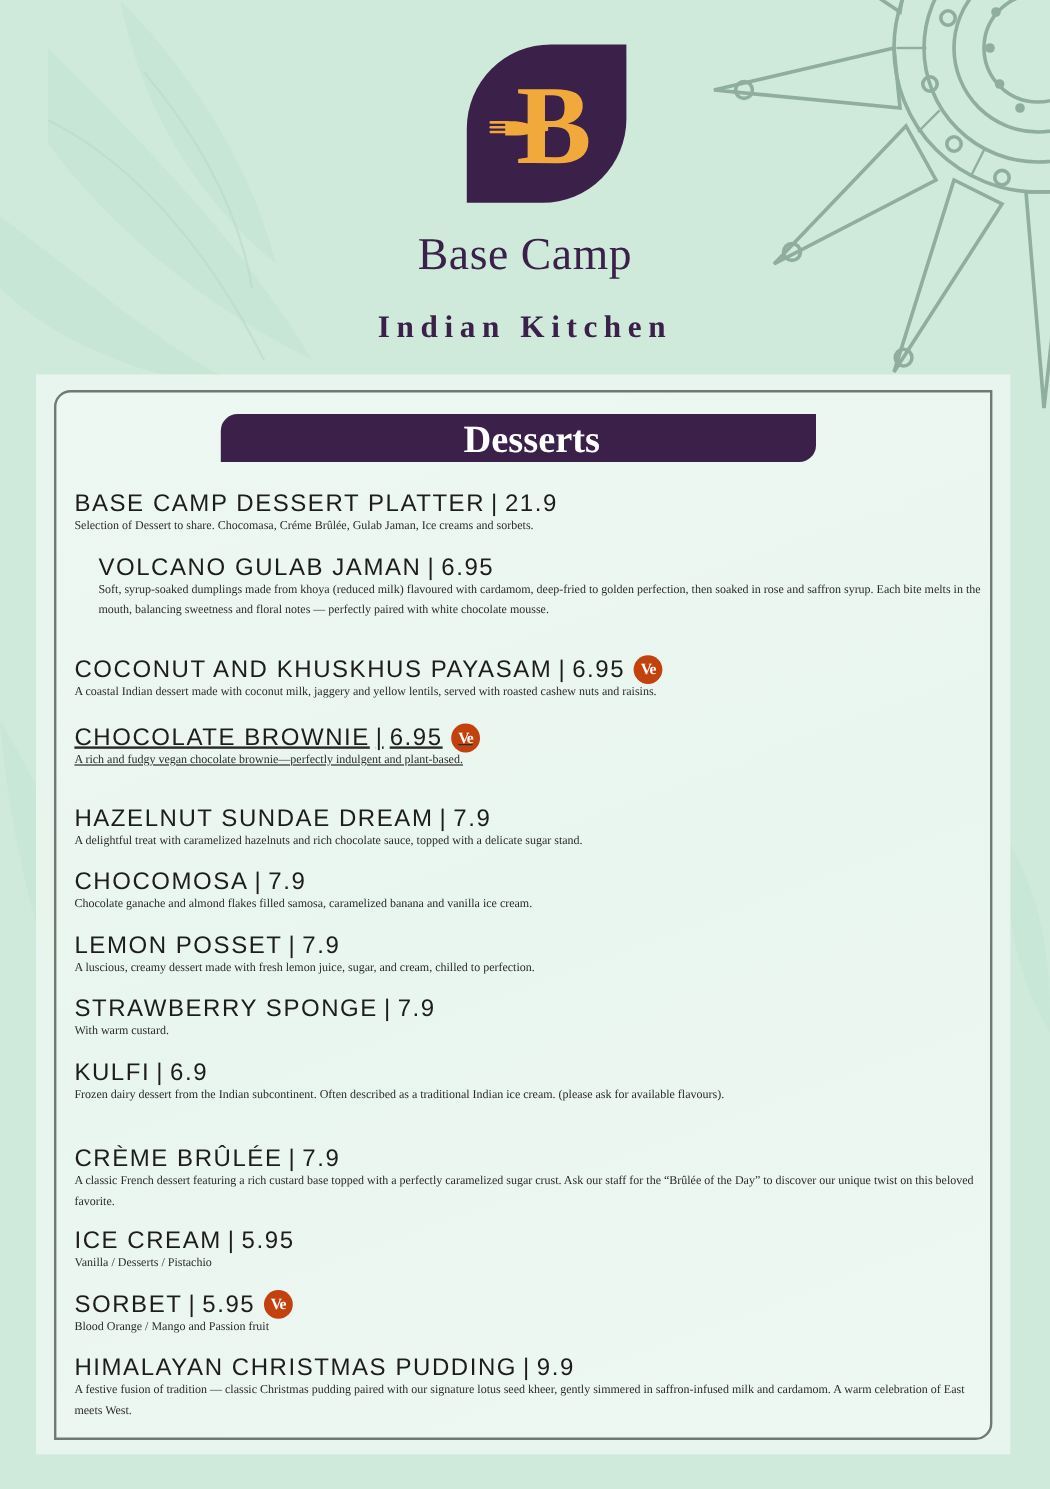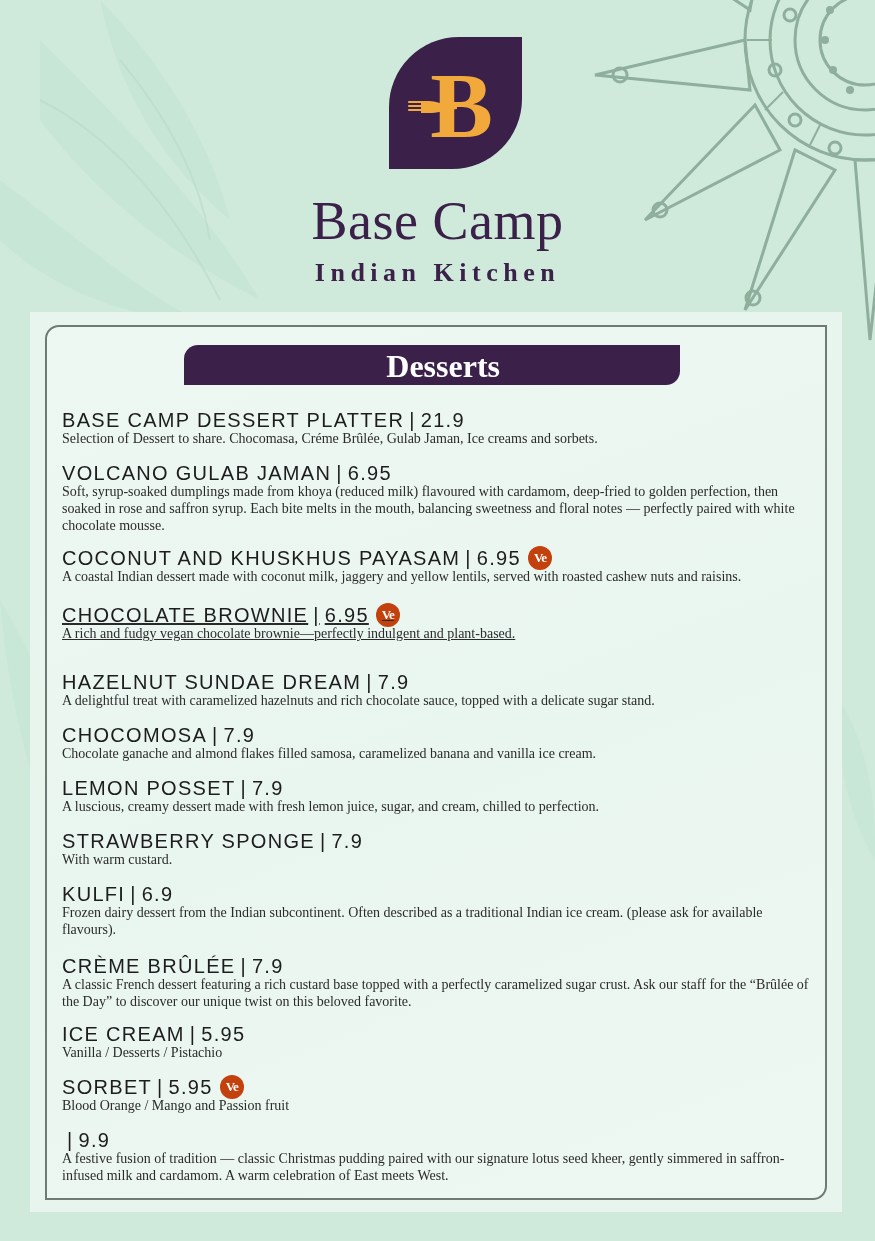--- a/index.html
+++ b/index.html
@@ -28,21 +28,21 @@
   .logo-letter {
     font-family: "Liberation Serif", "DejaVu Serif", serif;
     font-weight: bold; font-size: 94px; color: #f2a93b;
     line-height: 1; position: relative; left: 6px; top: 2px;
   }
   .logo-fork {
     position: absolute; left: 18px; top: 62px; width: 50px; height: 16px;
   }
   .brand-name {
     position: absolute; left: 0; width: 875px; top: 190px;
-    text-align: center; font-size: 54px; color: #3b2149;
+    text-align: center; font-size: 38px; color: #3b2149;
     font-family: "Liberation Serif", "DejaVu Serif", serif; letter-spacing: 0.5px;
   }
   .brand-sub {
     position: absolute; left: 0; width: 875px; top: 258px;
     text-align: center; font-size: 26px; color: #3b2149;
     font-family: "Liberation Serif", "DejaVu Serif", serif;
     letter-spacing: 5.5px; font-weight: bold;
   }
   
   .panel {
@@ -77,21 +77,21 @@
   .item-title .sep { margin: 0 5px; }
   .vegan-badge {
     display: inline-flex; align-items: center; justify-content: center;
     width: 24px; height: 24px; border-radius: 50%;
     background: #c2410c; color: #ffffff; margin-left: 7px;
     font-family: "Liberation Serif", "DejaVu Serif", serif; font-size: 13px;
     font-weight: bold; letter-spacing: -1px;
   }
   .item-desc {
     font-family: "Liberation Serif", "DejaVu Serif", serif;
-    font-size: 14px; line-height: 17px; color: #2b2b2b; margin-top: -2px;
+    font-size: 10px; line-height: 17px; color: #2b2b2b; margin-top: -2px;
   }
 </style>
 </head>
 <body>
 
 <svg class="bg-leaves" viewBox="0 0 875 1241">
   <g fill="#c4e3d1" opacity="0.55">
     <path d="M40 40 C120 120 200 200 260 300 C180 260 100 200 40 120 Z"></path>
     <path d="M0 180 C80 240 150 300 200 320 C120 320 40 280 0 240 Z"></path>
     <path d="M100 0 C160 60 210 140 230 220 C170 170 120 100 100 0 Z"></path>
@@ -165,21 +165,21 @@
 
   <div class="item" style="top:0px;">
     <div class="item-title">
       <span>BASE CAMP DESSERT PLATTER</span>
         <span class="sep">|</span>
         <span>21.9</span>
     </div>
     <div class="item-desc">Selection of Dessert to share. Chocomasa, Créme Brûlée, Gulab Jaman, Ice creams and sorbets.</div>
   </div>
 
-  <div class="item" style="top:53px;">
+  <div class="item" style="top:53px;margin-left:20px;">
     <div class="item-title">
       <span>VOLCANO GULAB JAMAN</span>
         <span class="sep">|</span>
         <span>6.95</span>
     </div>
     <div class="item-desc">Soft, syrup-soaked dumplings made from khoya (reduced milk) flavoured with cardamom, deep-fried to golden perfection, then soaked in rose and saffron syrup. Each bite melts in the mouth, balancing sweetness and floral notes — perfectly paired with white chocolate mousse.</div>
   </div>
 
   <div class="item" style="top:138px;">
     <div class="item-title">
@@ -269,18 +269,19 @@
       <span>SORBET</span>
         <span class="sep">|</span>
         <span>5.95</span>
       <span class="vegan-badge">Ve</span>
     </div>
     <div class="item-desc">Blood Orange / Mango and Passion fruit</div>
   </div>
 
   <div class="item" style="top:720px;">
     <div class="item-title">
+      <span>HIMALAYAN CHRISTMAS PUDDING</span>
         <span class="sep">|</span>
         <span>9.9</span>
     </div>
     <div class="item-desc">A festive fusion of tradition — classic Christmas pudding paired with our signature lotus seed kheer, gently simmered in saffron-infused milk and cardamom. A warm celebration of East meets West.</div>
   </div>
 </div>
 
 </body></html>

